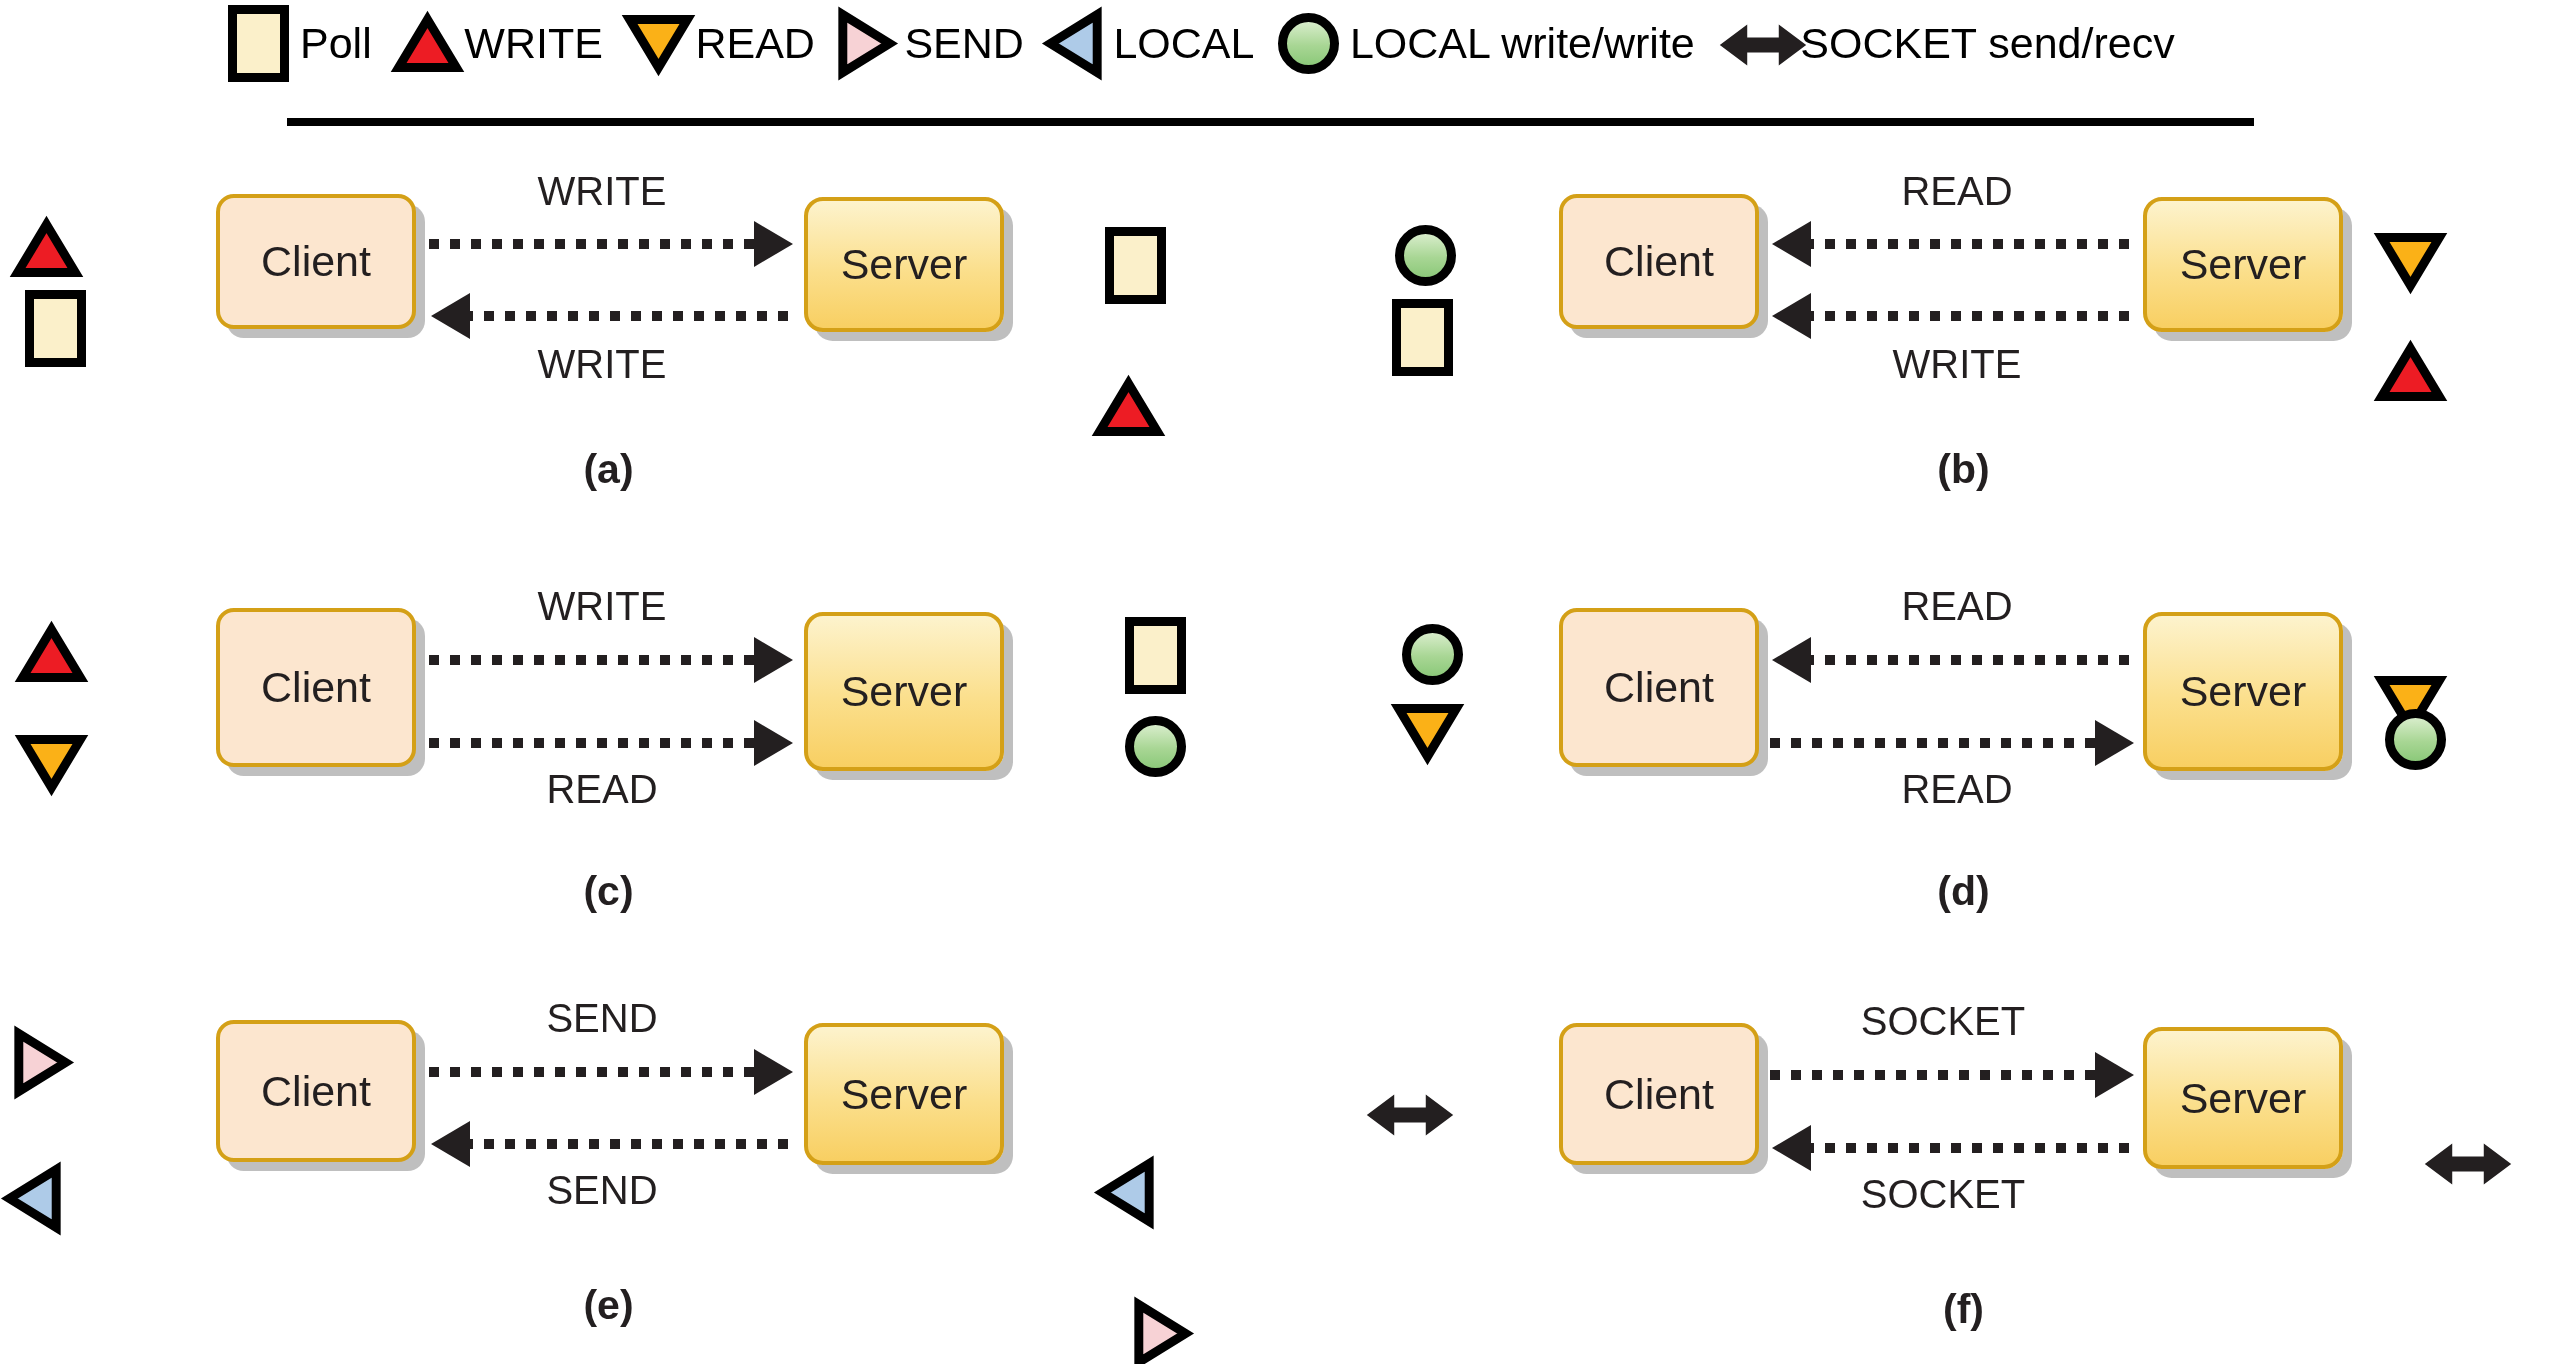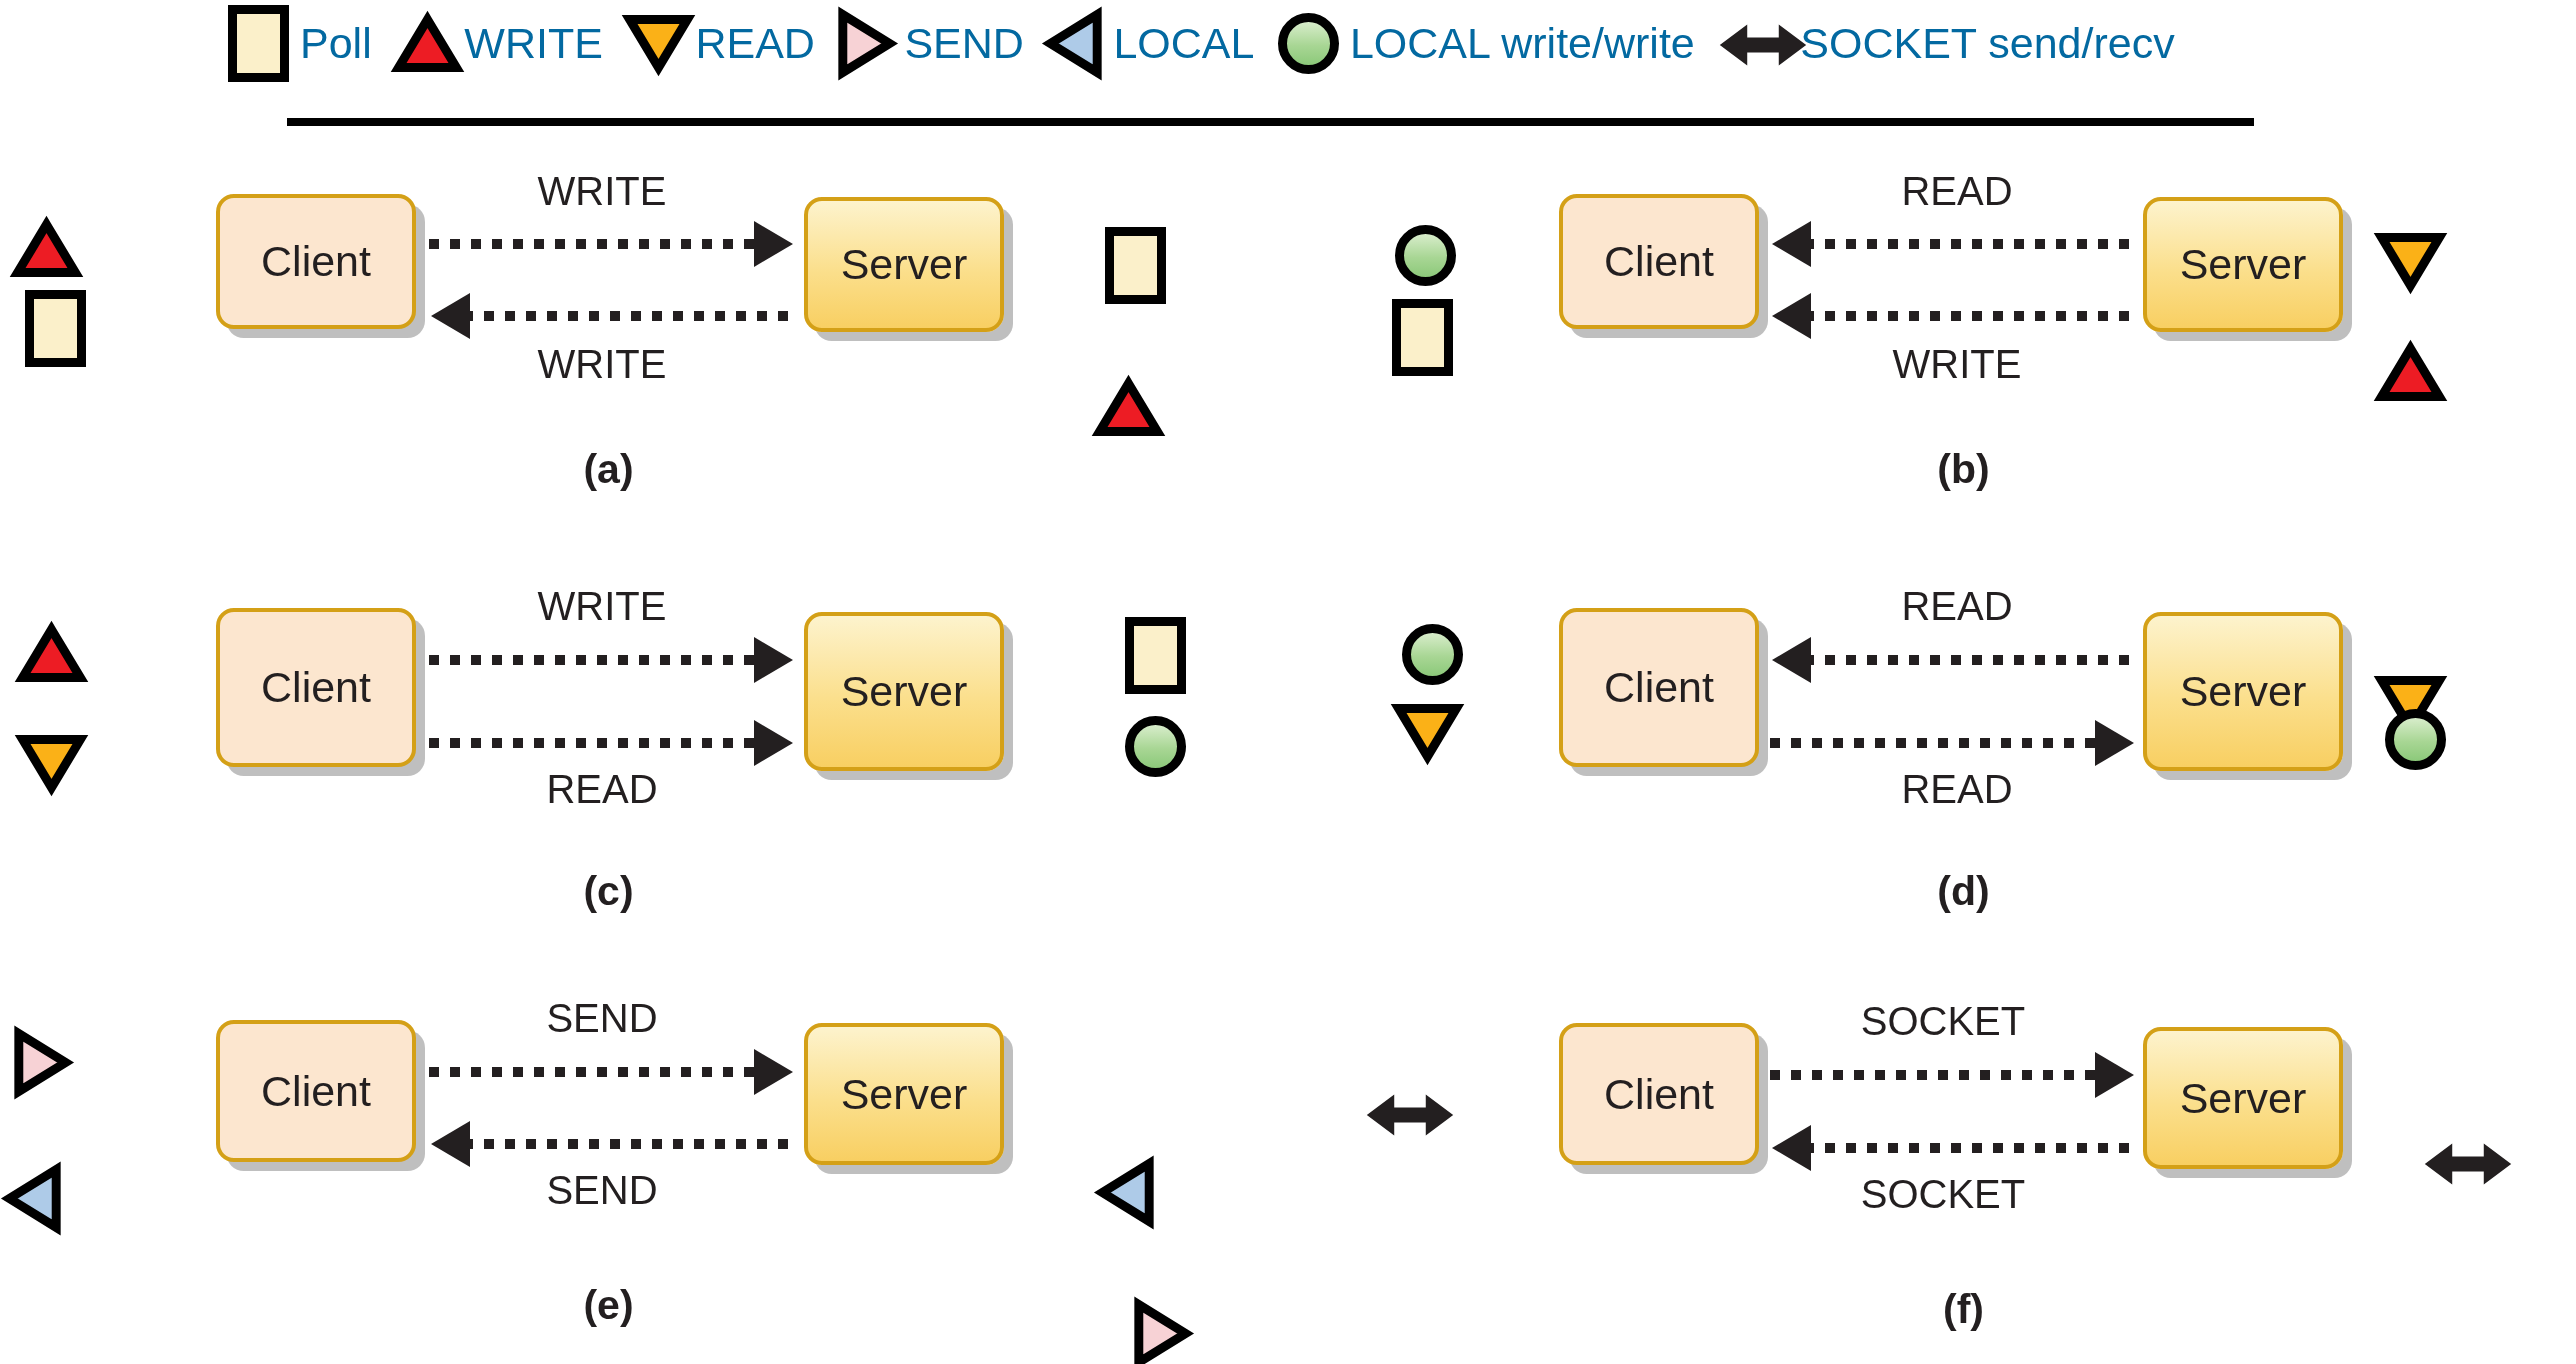--- a/index.html
+++ b/index.html
@@ -4,36 +4,36 @@
 <style>
   html,body{margin:0;padding:0;background:#ffffff;}
   body{width:2576px;height:1365px;position:relative;overflow:hidden;
        font-family:"Liberation Sans",sans-serif;color:#231f20;}
 
   
   #legend{position:absolute;left:0;top:0;width:2576px;height:131px;}
   #legend-row{position:absolute;left:228px;top:5.5px;height:76px;
               display:flex;align-items:center;gap:0px;}
   .leg-item{display:flex;align-items:center;height:76px;}
-  .leg-label{font-size:43px;line-height:43px;white-space:nowrap;color:#0369a1;
+  .leg-label{font-size:43px;line-height:43px;white-space:nowrap;color:#000000;
              margin-left:11px;margin-right:23.5px;}
   .leg-label.tight{margin-left:4.1px;}
   #legend-rule{position:absolute;left:287px;top:118px;width:1967px;height:8.3px;background:#000;}
 
   
   .panel{position:absolute;}
   .panel-caption{position:absolute;font-size:41px;font-weight:bold;color:#231f20;
                  text-align:center;width:207px;}
 
   .node{position:absolute;border:4.8px solid #d4a017;border-radius:18px;
         box-sizing:border-box;display:flex;align-items:center;justify-content:center;
         font-size:43px;color:#231f20;
         box-shadow:9.7px 9.7px 0 -0.7px rgba(180,180,180,0.85);}
   .node.client{background:#fce6cf;}
-  .node.server{background:linear-gradient(to bottom,#fdf3cd 0%,#fbdf8c 55%,#f8cf62 100%);}
+  .node.server{background:linear-gradient(to bottom,#fdf3cd 0%,#fbdf8c 55%,#f8cf62 100%);border-radius:19px;}
 
   
   .arrow{position:absolute;height:9.7px;}
   .arrow .dash{position:absolute;top:0;left:0;height:9.7px;width:100%;
     background-image:repeating-linear-gradient(to right,#231f20 0 10.4px,rgba(0,0,0,0) 10.4px 21px);}
   .arrow .head{position:absolute;top:-18px;width:0;height:0;}
   .arrow.right .head{right:-32px;border-top:23px solid transparent;border-bottom:23px solid transparent;border-left:39px solid #231f20;}
   .arrow.left .head{left:-32px;border-top:23px solid transparent;border-bottom:23px solid transparent;border-right:39px solid #231f20;}
   .arrow-label{position:absolute;font-size:40px;color:#231f20;white-space:nowrap;text-align:center;}
 

